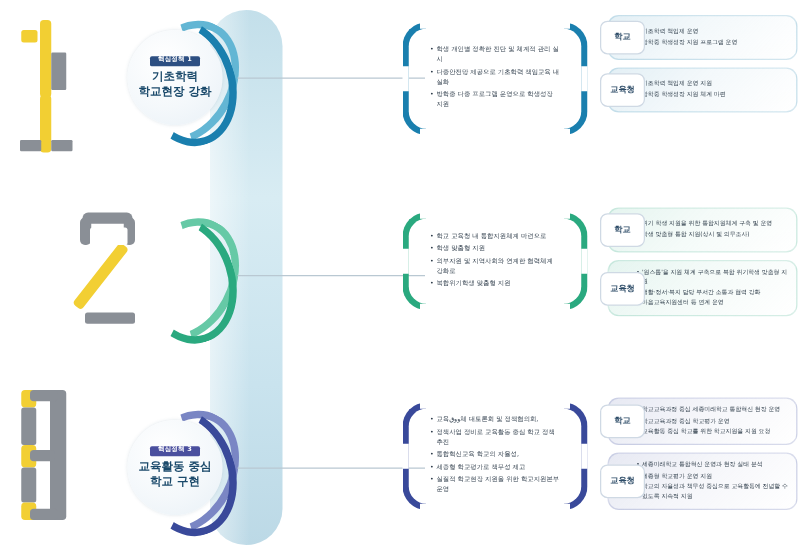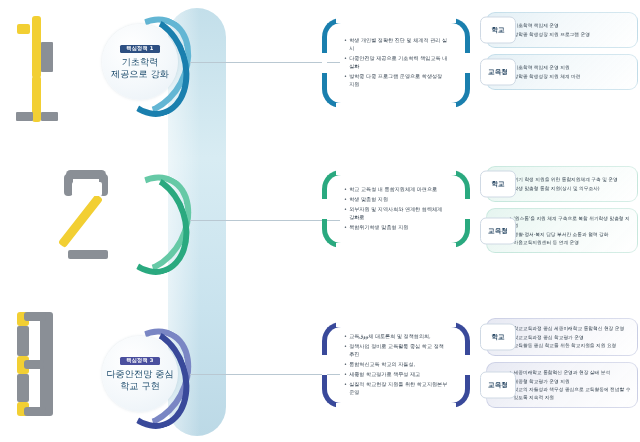--- a/index.html
+++ b/index.html
@@ -45,21 +45,21 @@
     background:radial-gradient(circle at 38% 32%,#ffffff 0%,#f4f8fb 55%,#e8f0f6 100%);
     display:flex;flex-direction:column;align-items:center;justify-content:center;
     box-shadow:0 0 3px rgba(70,110,140,0.18);
   }
   .badge{
     font-size:5.2px;font-weight:bold;color:#ffffff;letter-spacing:.2px;
     padding:1.6px 6px;border-radius:1.5px;margin-bottom:3px;white-space:nowrap;
     line-height:1;
   }
   .ctitle{
-    font-size:9.2px;font-weight:normal;color:#1b4a6b;line-height:1.28;text-align:center;
+    font-size:9.2px;font-weight:bold;color:#1b4a6b;line-height:1.28;text-align:center;
     white-space:nowrap;
   }
 
   
   .connector{position:absolute;height:1px;background:#b9c8d2;}
 
   
   .mainbox{position:absolute;width:148px;}
   .brk{position:absolute;width:19px;box-sizing:border-box;}
   .brk.l{left:0;border-top-left-radius:24px;border-bottom-left-radius:24px;
@@ -107,21 +107,21 @@
         <div class="nseg" style="left: 27px; top: 98px; width: 17px; height: 9px; background: rgb(138, 143, 150); border-radius: 1px;"></div>
       </div>
       <div class="cluster" style="top: 10px;">
         <div class="ring">
           <div class="arcTop" style="border-top-color: rgb(99, 182, 212); border-right-color: rgb(99, 182, 212); transform: rotate(28deg);"></div>
           <div class="arcTop" style="border-bottom-color: rgb(26, 127, 174); border-right-color: rgb(26, 127, 174); transform: rotate(-18deg);"></div>
         </div>
         <div class="circle">
           <div class="badge" style="background: rgb(45, 79, 130);">핵심정책 1</div>
           <div class="ctitle">기초학력</div>
-          <div class="ctitle">제공으로 강화</div>
+          <div class="ctitle">학교현장 강화</div>
         </div>
       </div>
       <div class="connector" style="left: 190px; width: 150px; top: 62px;"></div>
       <div class="mainbox" style="left: 322px; top: 18px; height: 90px;">
         <div class="brk l" style="border-color: rgb(26, 127, 174); height: 90px;"></div>
         <div class="brk r" style="border-color: rgb(26, 127, 174); height: 90px;"></div>
         <div class="brk-gapT" style="left: 14px; right: 14px; top: 0px;"></div>
         <div class="brk-gapB" style="left: 14px; right: 14px; bottom: 0px;"></div>
         <div class="brk-gapT" style="left: 0px; top: 35px; width: 5px; height: 20px;"></div>
         <div class="brk-gapT" style="right: 0px; top: 35px; width: 5px; height: 20px;"></div>
@@ -256,21 +256,21 @@
         <div class="nseg" style="left: 10px; top: 50px; width: 20px; height: 9px; background: rgb(138, 143, 150); border-radius: 3px;"></div>
         <div class="nseg" style="left: 10px; top: 97px; width: 22px; height: 9px; background: rgb(138, 143, 150); border-radius: 3px;"></div>
       </div>
       <div class="cluster" style="top: 22px;">
         <div class="ring">
           <div class="arcTop" style="border-top-color: rgb(122, 134, 196); border-right-color: rgb(122, 134, 196); transform: rotate(28deg);"></div>
           <div class="arcTop" style="border-bottom-color: rgb(57, 73, 154); border-right-color: rgb(57, 73, 154); transform: rotate(-18deg);"></div>
         </div>
         <div class="circle">
           <div class="badge" style="background: rgb(74, 79, 158);">핵심정책 3</div>
-          <div class="ctitle">다중안전망 중심</div>
+          <div class="ctitle">교육활동 중심</div>
           <div class="ctitle">학교 구현</div>
         </div>
       </div>
       <div class="connector" style="left: 190px; width: 150px; top: 74px;"></div>
       <div class="mainbox" style="left: 322px; top: 22px; height: 86px;">
         <div class="brk l" style="border-color: rgb(57, 73, 154); height: 86px;"></div>
         <div class="brk r" style="border-color: rgb(57, 73, 154); height: 86px;"></div>
         <div class="brk-gapT" style="left: 14px; right: 14px; top: 0px;"></div>
         <div class="brk-gapB" style="left: 14px; right: 14px; bottom: 0px;"></div>
         <div class="brk-gapT" style="left: 0px; top: 33px; width: 5px; height: 20px;"></div>

